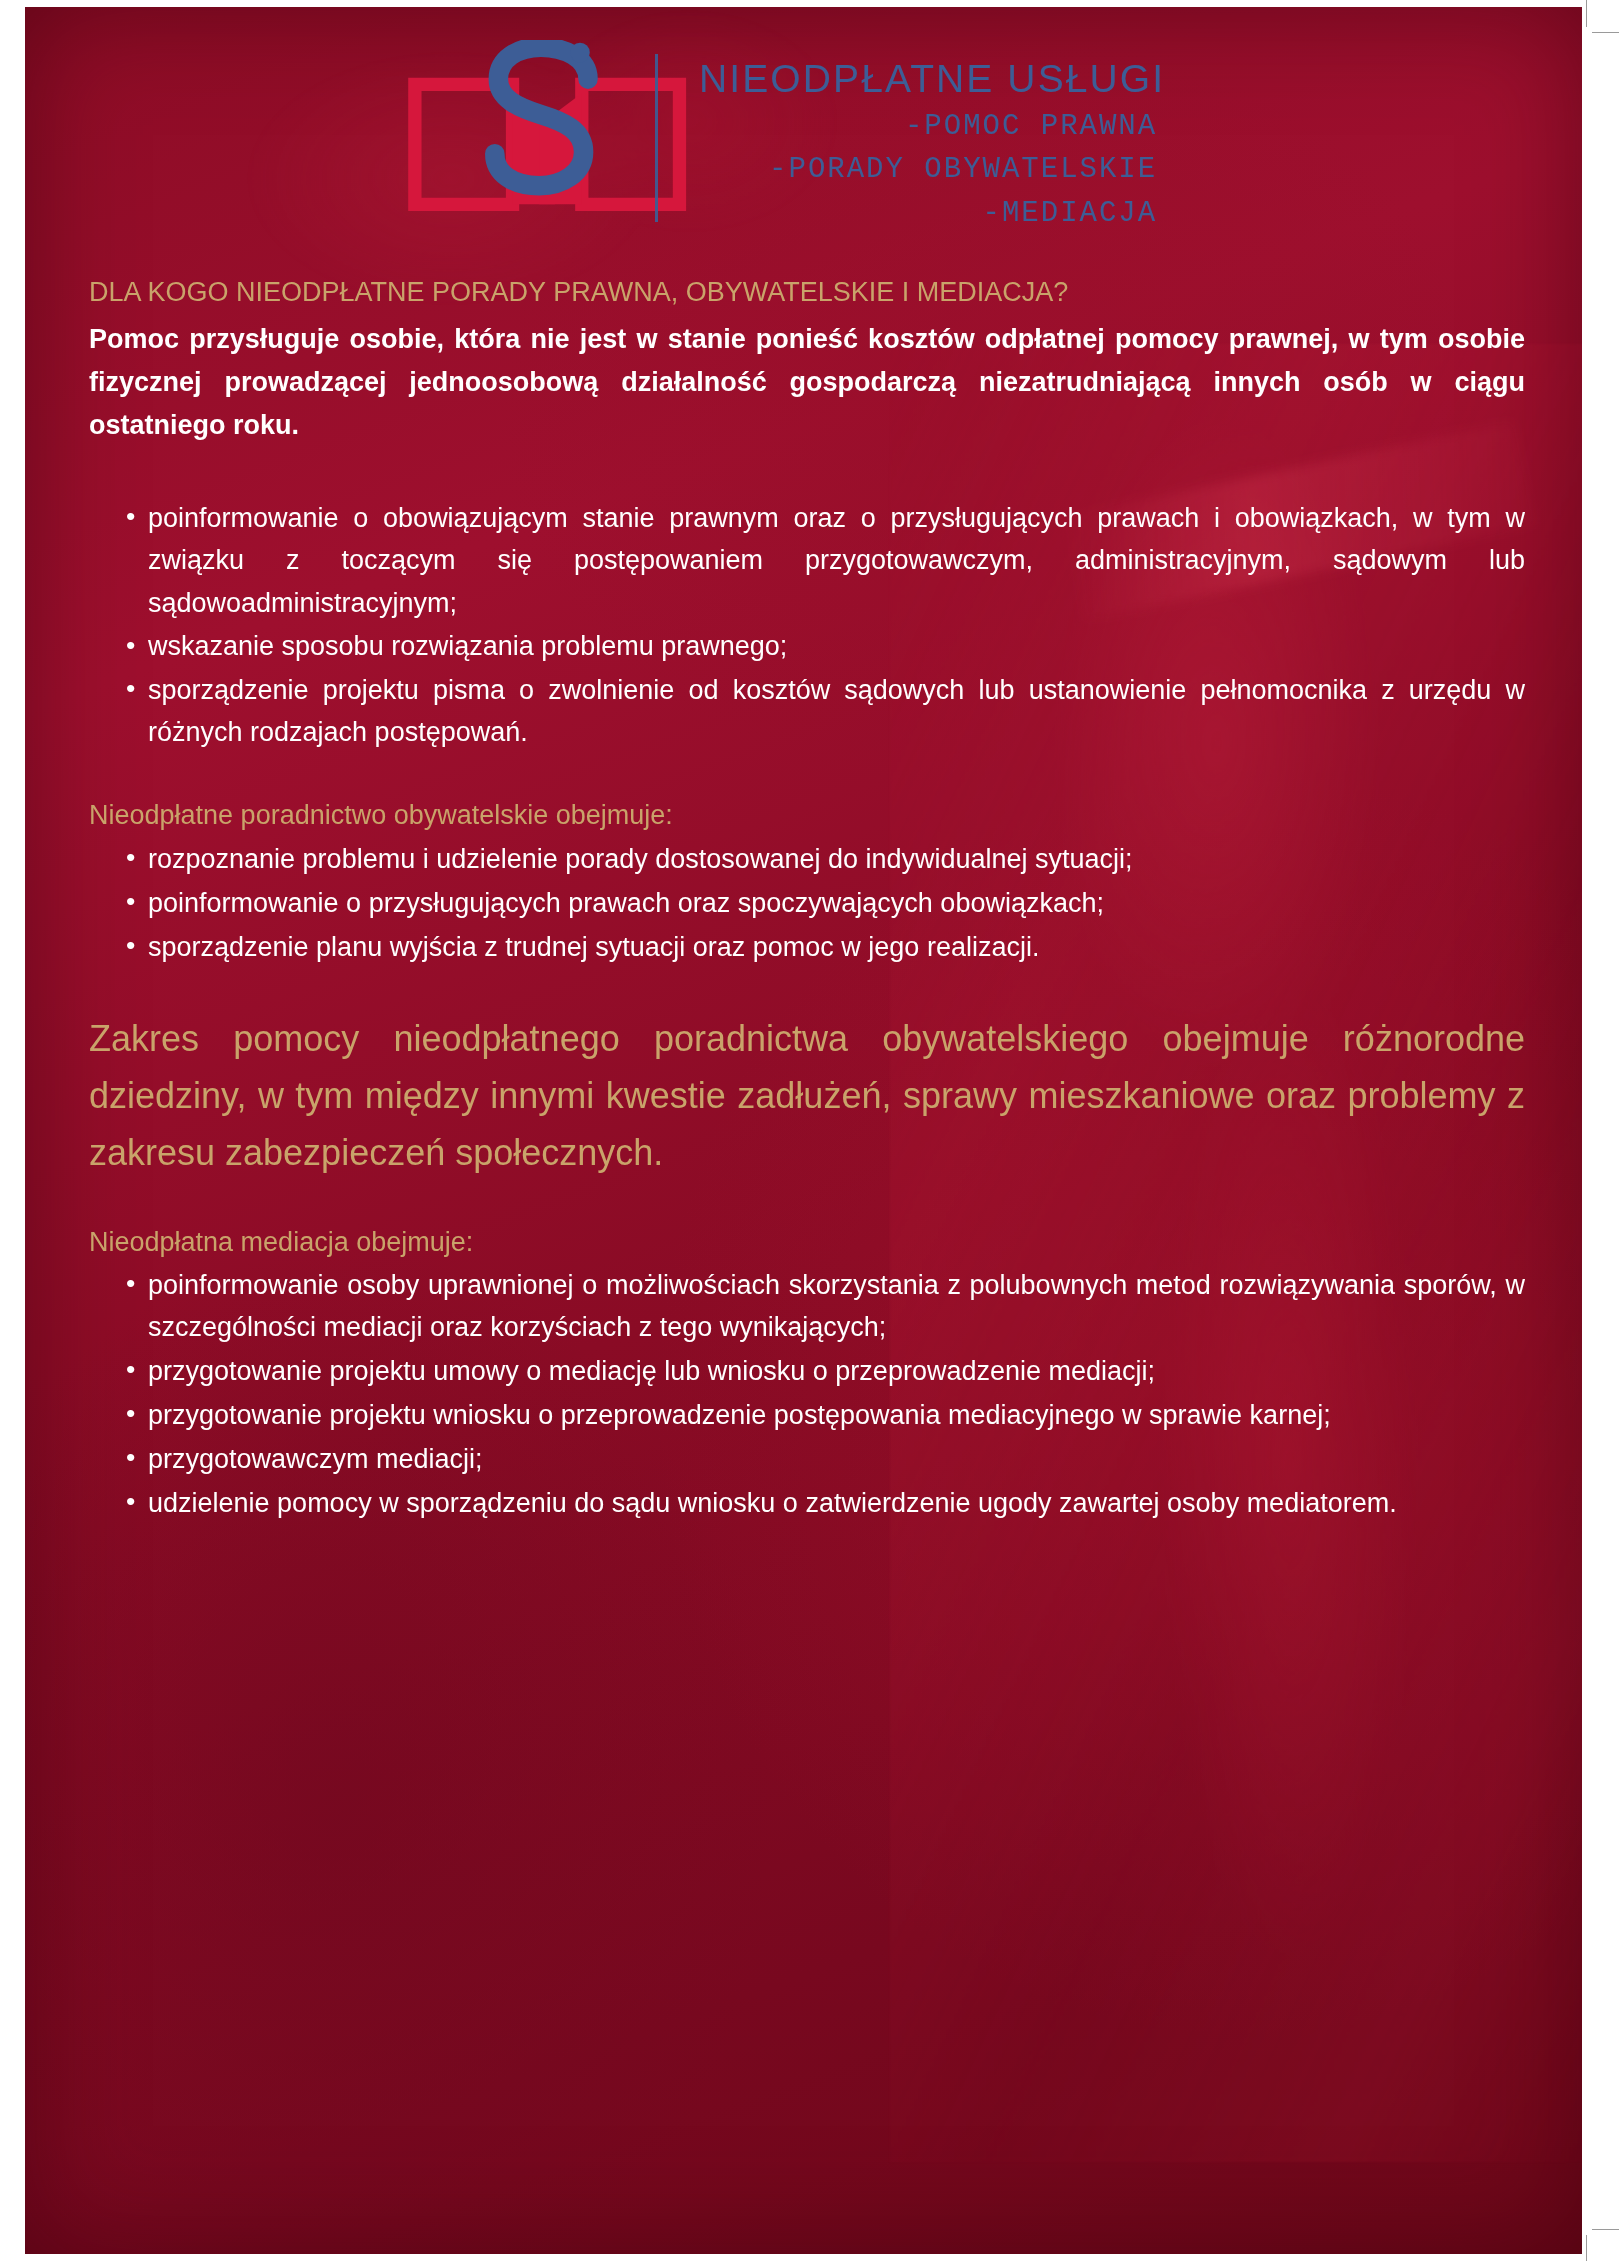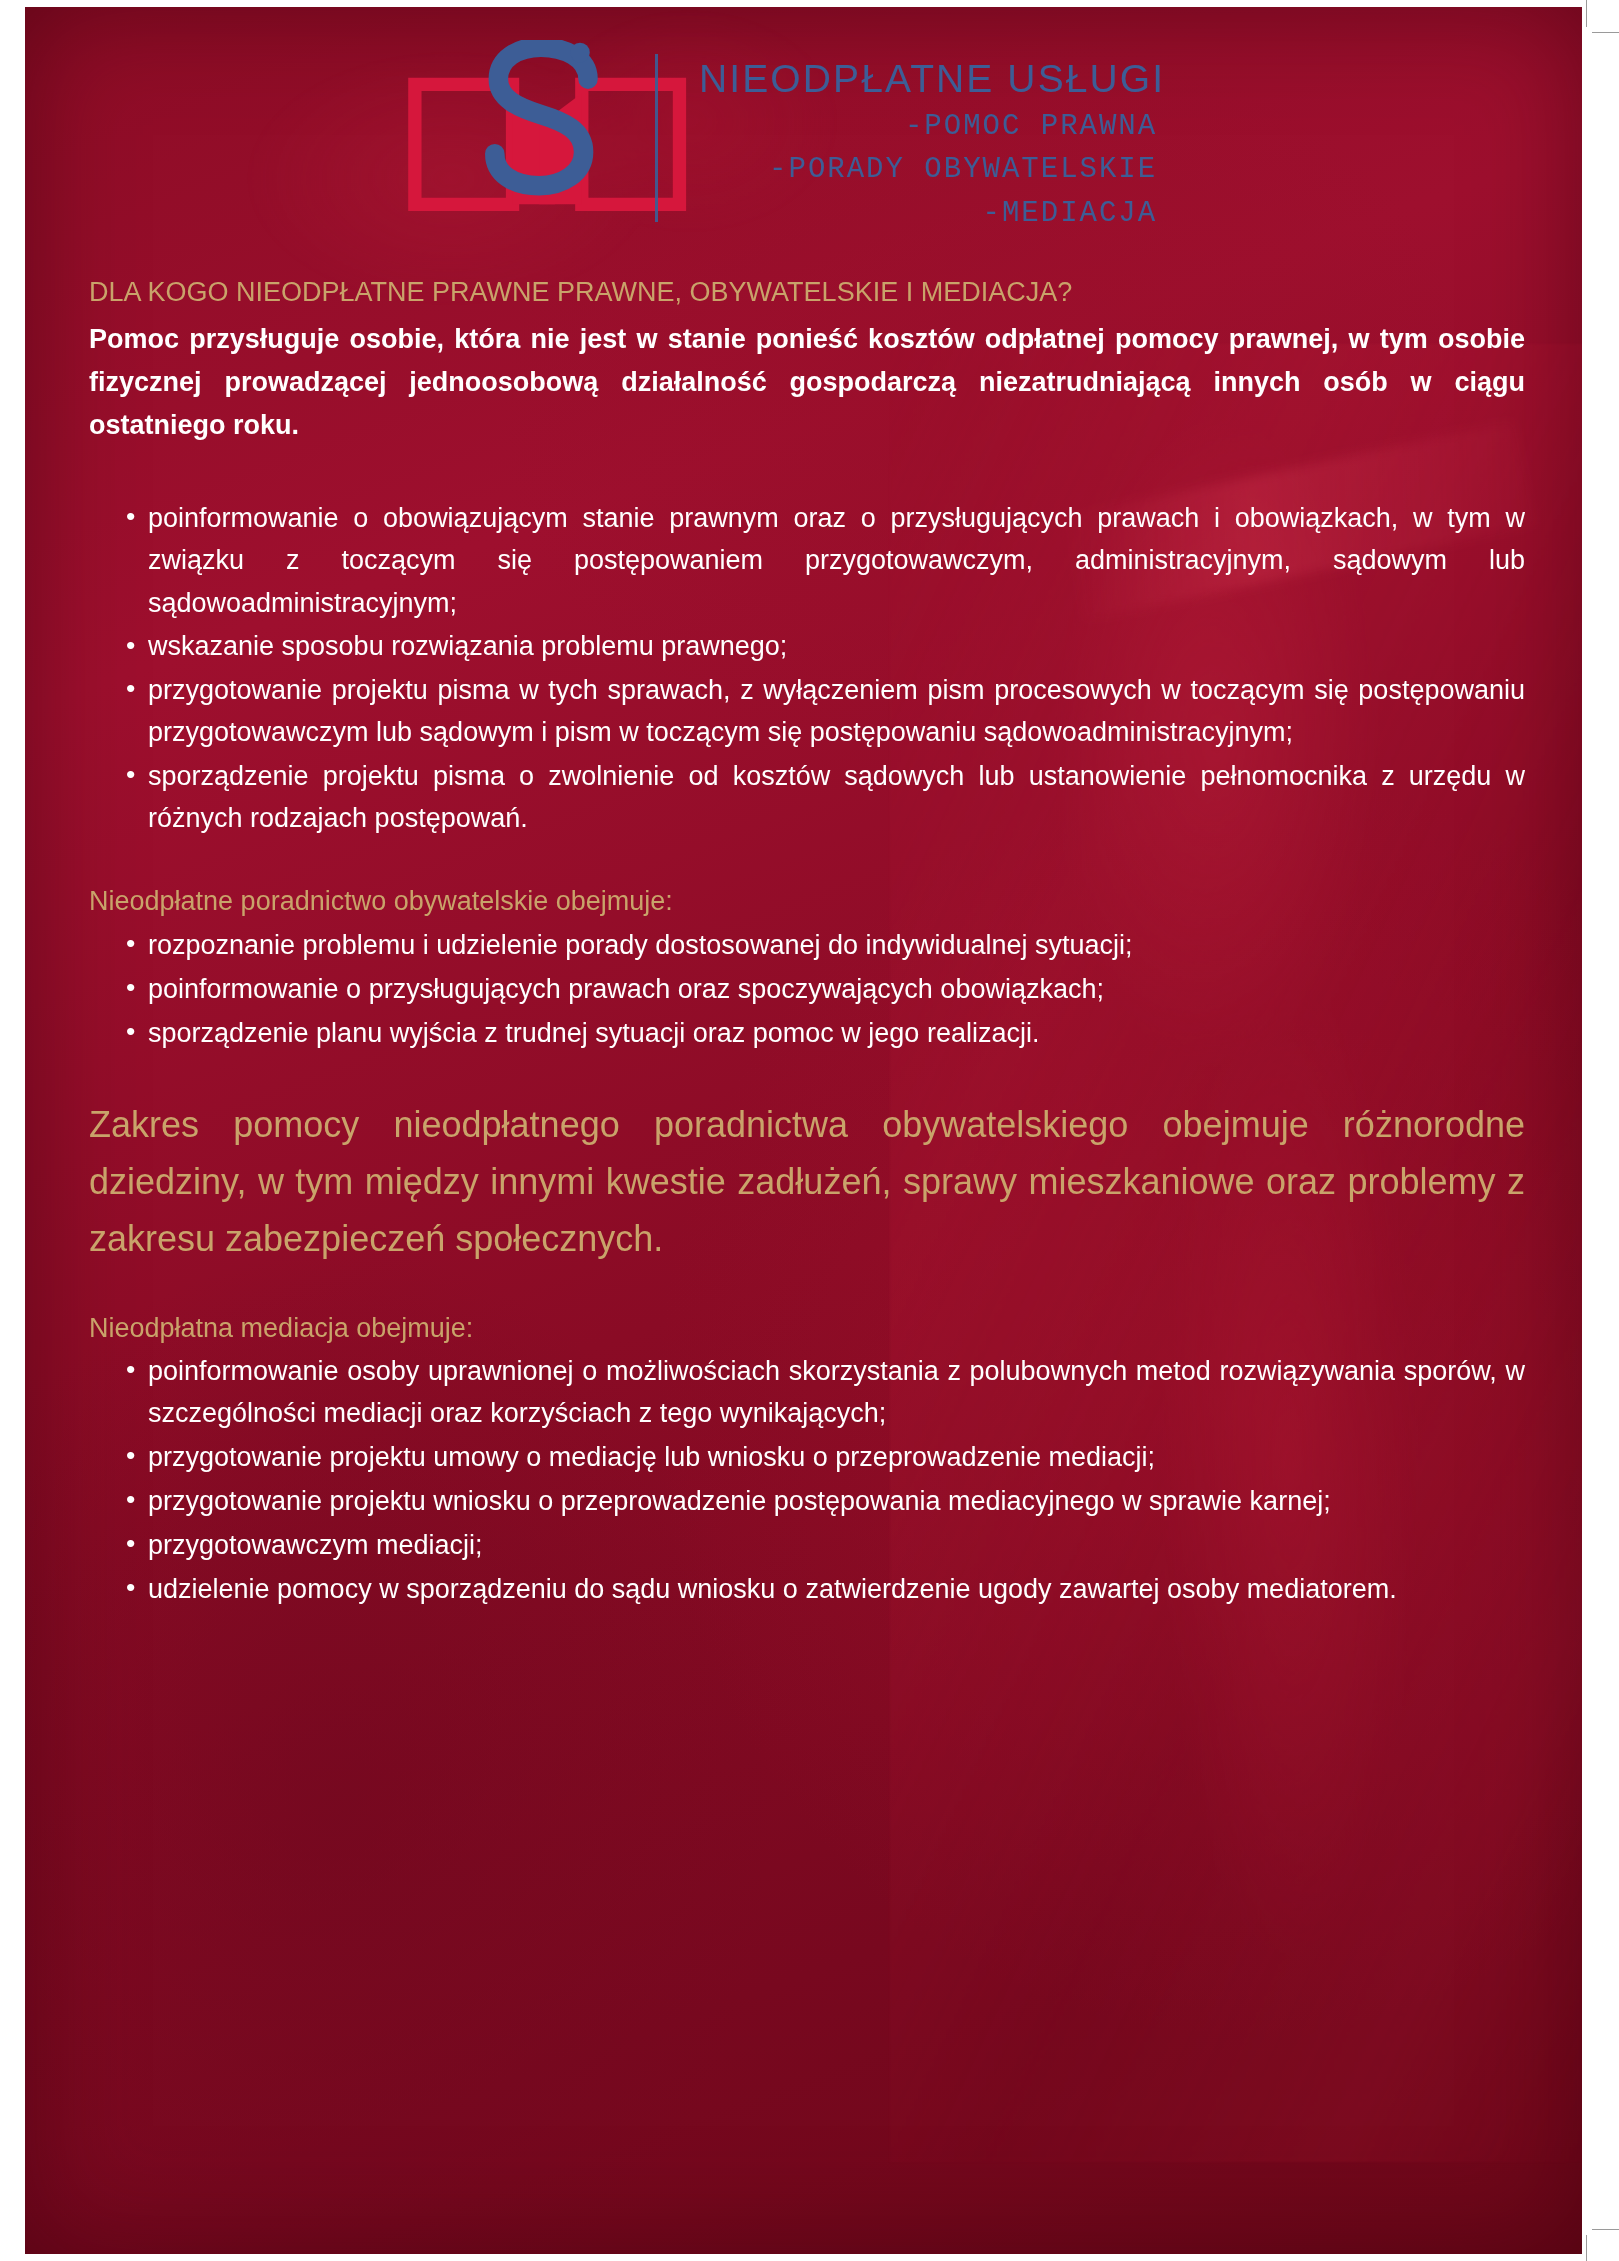--- a/index.html
+++ b/index.html
@@ -234,29 +234,28 @@
         <div class="title-main">NIEODPŁATNE USŁUGI</div>
         <div class="title-sub">-POMOC PRAWNA</div>
         <div class="title-sub">-PORADY OBYWATELSKIE</div>
         <div class="title-sub">-MEDIACJA</div>
       </div>
 
     </div>
 
     <div class="content">
 
-      <div class="heading-gold first">DLA KOGO NIEODPŁATNE PRAWNE PRAWNE, OBYWATELSKIE I MEDIACJA?</div>
+      <div class="heading-gold first">DLA KOGO NIEODPŁATNE PORADY PRAWNA, OBYWATELSKIE I MEDIACJA?</div>
       <p class="para">Pomoc przysługuje osobie, która nie jest w stanie ponieść kosztów odpłatnej pomocy prawnej, w tym osobie fizycznej prowadzącej jednoosobową działalność gospodarczą niezatrudniającą innych osób w ciągu ostatniego roku.</p>
 
       <div class="gap-lg"></div>
 
       <ul class="bullets">
         <li>poinformowanie o obowiązującym stanie prawnym oraz o przysługujących prawach i obowiązkach, w tym w związku z toczącym się postępowaniem przygotowawczym, administracyjnym, sądowym lub sądowoadministracyjnym;</li>
         <li class="nojust">wskazanie sposobu rozwiązania problemu prawnego;</li>
-        <li>przygotowanie projektu pisma w tych sprawach, z wyłączeniem pism procesowych w toczącym się postępowaniu przygotowawczym lub sądowym i pism w toczącym się postępowaniu sądowoadministracyjnym;</li>
         <li>sporządzenie projektu pisma o zwolnienie od kosztów sądowych lub ustanowienie pełnomocnika z urzędu w różnych rodzajach postępowań.</li>
       </ul>
 
       <div class="gap-md"></div>
 
       <div class="heading-gold">Nieodpłatne poradnictwo obywatelskie obejmuje:</div>
       <ul class="bullets">
         <li class="nojust">rozpoznanie problemu i udzielenie porady dostosowanej do indywidualnej sytuacji;</li>
         <li class="nojust">poinformowanie o przysługujących prawach oraz spoczywających obowiązkach;</li>
         <li class="nojust">sporządzenie planu wyjścia z trudnej sytuacji oraz pomoc w jego realizacji.</li>

